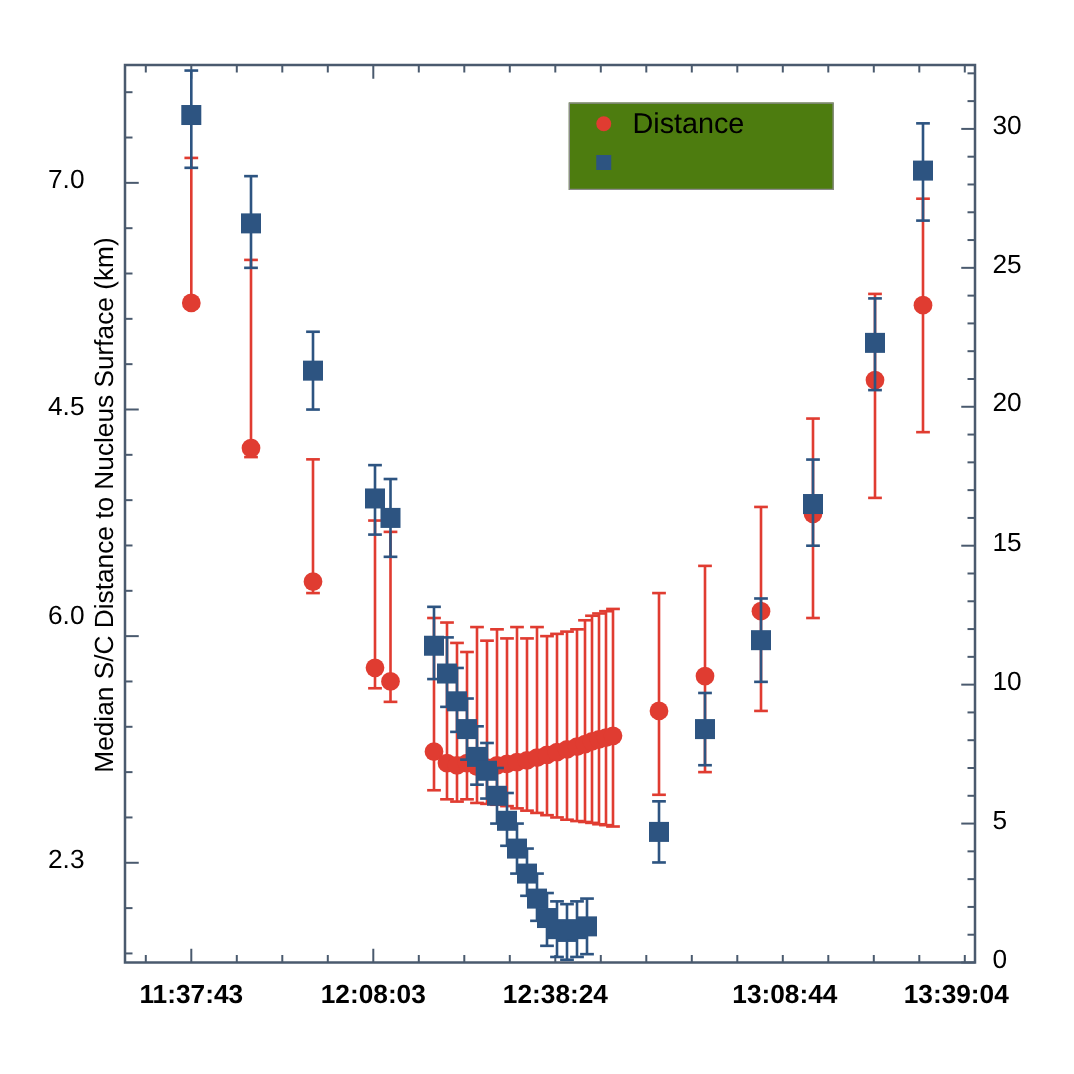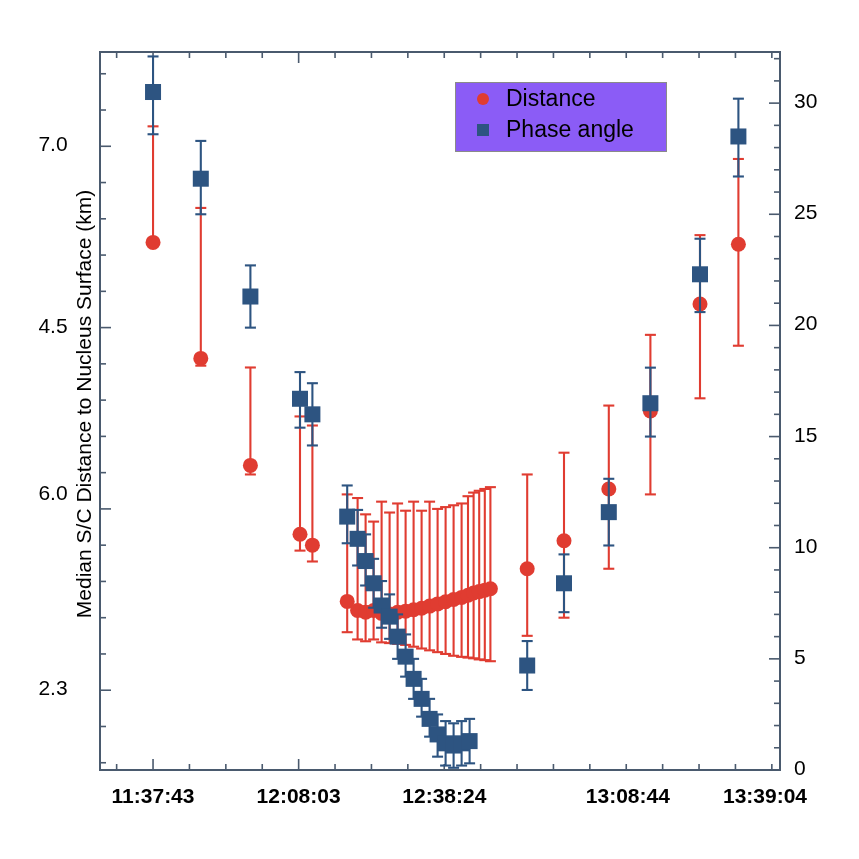--- a/index.html
+++ b/index.html
@@ -12,21 +12,21 @@
                transform:rotate(-90deg);transform-origin:center center;}
   #xlabel{left:100px;top:818px;width:680px;text-align:center;}
 
   .tick-label{position:absolute;font-size:21px;color:#000;white-space:nowrap;}
   .ytick-l{text-align:center;width:70px;}
   .ytick-r{text-align:left;width:70px;}
   .xtick{text-align:center;width:160px;font-weight:bold;}
 
   svg{position:absolute;left:0;top:0;}
 
-  #legend-box{position:absolute;border:1px solid #8a8a8a;background:#8b5cf6;
+  #legend-box{position:absolute;border:1px solid #8a8a8a;background:#4d7c0f;
               box-sizing:border-box;}
   .legend-row{display:flex;align-items:center;height:31px;padding-left:14px;}
   .legend-mark{width:26px;display:flex;justify-content:center;align-items:center;}
   .legend-text{font-size:23px;color:#000;margin-left:10px;white-space:nowrap;}
   .dot{width:12px;height:12px;border-radius:50%;background:#e03c31;display:block;}
   .sq{width:12px;height:12px;background:#2d5481;display:block;}
 </style>
 </head>
 <body>
 
@@ -393,17 +393,16 @@
     <div class="legend-row">
       <span class="legend-mark">
         <span class="dot" id="lg-dot" style="background: rgb(224, 60, 49);"></span>
       </span>
       <span class="legend-text">Distance</span>
     </div>
     <div class="legend-row">
       <span class="legend-mark">
         <span class="sq" id="lg-sq" style="background: rgb(45, 84, 129);"></span>
       </span>
-      <span class="legend-text">Phase angle</span>
     </div>
   </div>
 
 </div>
 
 </body></html>

